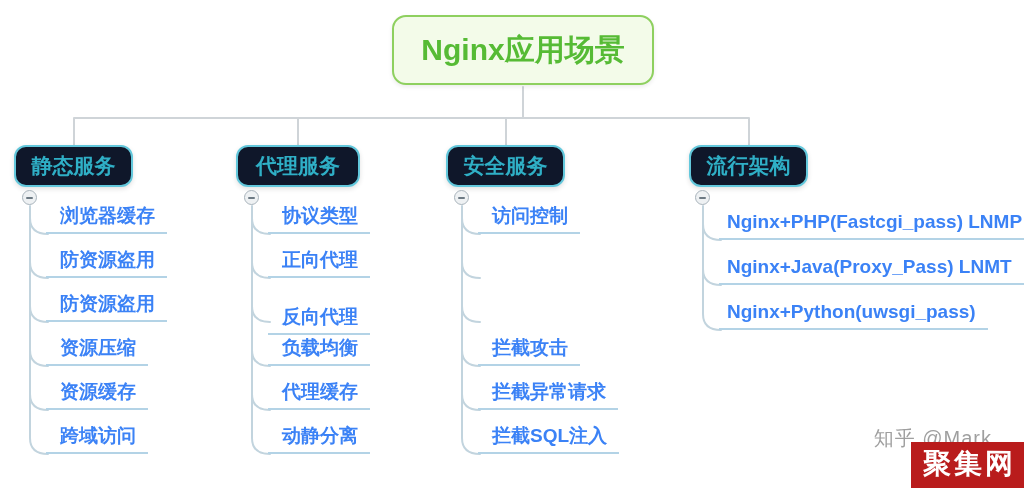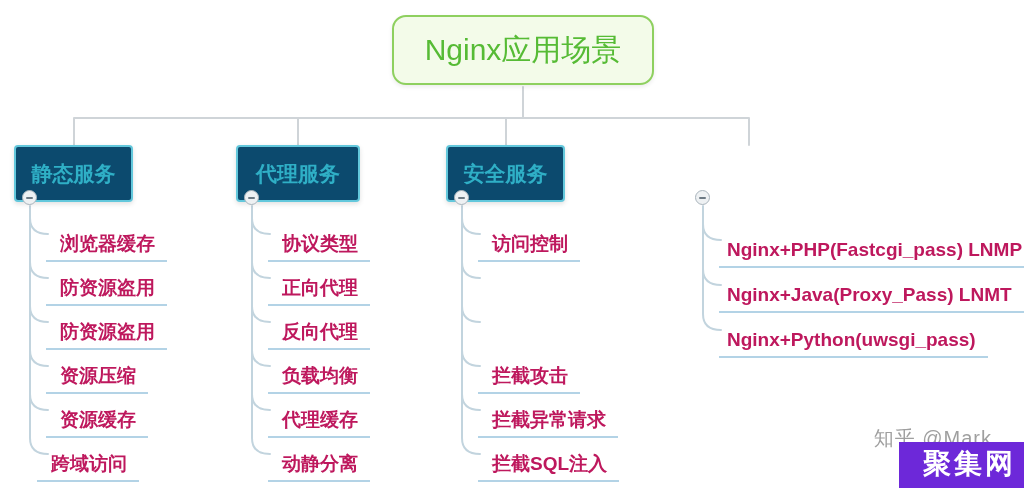--- a/index.html
+++ b/index.html
@@ -18,30 +18,30 @@
     pointer-events: none;
   }
   .root-node {
     position: absolute;
     left: 392px; top: 15px;
     width: 262px; height: 70px;
     background: #f3fbe9;
     border: 2px solid #8ed05f;
     border-radius: 14px;
     display: flex; align-items: center; justify-content: center;
-    font-size: 30px; font-weight: normal; color: #56bb35;
+    font-size: 30px; font-weight: bold; color: #56bb35;
     box-shadow: 0 2px 4px rgba(0,0,0,0.08);
     cursor: pointer;
   }
   .branch-node {
     position: absolute;
-    top: 145px; height: 57px;
-    background: #0c4a6e;
+    top: 145px; height: 42px;
+    background: #0f172a;
     border: 2px solid #63c8dc;
-    border-radius: 4px;
+    border-radius: 12px;
     display: flex; align-items: center; justify-content: center;
     font-size: 21px; font-weight: bold; color: #2fafc6;
     box-shadow: 0 2px 5px rgba(0,0,0,0.12);
     cursor: pointer;
   }
   .collapse-btn {
     position: absolute;
     top: 190px;
     width: 15px; height: 15px;
     border-radius: 50%;
@@ -53,44 +53,43 @@
   .minus-bar {
     display: block;
     width: 7px; height: 2px;
     background: #6d7a84;
     border-radius: 1px;
   }
   .child-item {
     position: absolute;
     font-size: 19px;
     font-weight: 600;
-    color: #be185d;
+    color: #3b82f6;
     line-height: 24px;
     padding: 0 12px 4px 14px;
     border-bottom: 2px solid #b3d3e6;
     white-space: nowrap;
     cursor: pointer;
-    margin-top: 28px;
   }
   .child-item.arch { padding-left: 8px; }
   .wm-author {
     position: absolute;
     right: 32px; bottom: 36px;
     font-size: 20px;
     color: rgba(80,80,80,0.55);
     letter-spacing: 1px;
   }
   .wm-stamp {
     position: absolute;
     right: 0; bottom: 0;
-    background: #6d28d9;
+    background: #b91c1c;
     color: #ffffff;
     font-size: 28px;
     font-weight: bold;
-    padding: 3px 8px 5px 24px;
+    padding: 3px 8px 5px 12px;
     letter-spacing: 3px;
   }
 </style>
 </head>
 <body>
 
 <div class="canvas">
 
   <svg class="connectors" viewBox="0 0 1024 488">
 
@@ -109,42 +108,43 @@
 
   <div class="branch-node" style="left:14px; width:119px;">静态服务</div>
   <div class="collapse-btn" style="left:22px;">
       <span class="minus-bar"></span>
     </div>
   <div class="child-item" style="left:46px; top:204px;">浏览器缓存</div>
   <div class="child-item" style="left:46px; top:248px;">防资源盗用</div>
   <div class="child-item" style="left:46px; top:292px;">防资源盗用</div>
   <div class="child-item" style="left:46px; top:336px;">资源压缩</div>
   <div class="child-item" style="left:46px; top:380px;">资源缓存</div>
-  <div class="child-item" style="left:37px; top:424px;">跨域访问</div>
+  <div class="child-item" style="left:46px; top:424px;">跨域访问</div>
 
   <div class="branch-node" style="left:236px; width:124px;">代理服务</div>
   <div class="collapse-btn" style="left:244px;">
       <span class="minus-bar"></span>
     </div>
   <div class="child-item" style="left:268px; top:204px;">协议类型</div>
   <div class="child-item" style="left:268px; top:248px;">正向代理</div>
-  <div class="child-item" style="left:268px; top:292px;">反向代理</div>
+  <div class="child-item" style="left:268px; top:305px;">反向代理</div>
   <div class="child-item" style="left:268px; top:336px;">负载均衡</div>
   <div class="child-item" style="left:268px; top:380px;">代理缓存</div>
   <div class="child-item" style="left:268px; top:424px;">动静分离</div>
 
   <div class="branch-node" style="left:446px; width:119px;">安全服务</div>
   <div class="collapse-btn" style="left:454px;">
       <span class="minus-bar"></span>
     </div>
   <div class="child-item" style="left:478px; top:204px;">访问控制</div>
   <div class="child-item" style="left:478px; top:336px;">拦截攻击</div>
   <div class="child-item" style="left:478px; top:424px;">拦截SQL注入</div>
   <div class="child-item" style="left:478px; top:380px;">拦截异常请求</div>
 
+  <div class="branch-node" style="left:689px; width:119px;">流行架构</div>
   <div class="collapse-btn" style="left:695px;">
       <span class="minus-bar"></span>
     </div>
   <div class="child-item arch" style="left:719px; top:210px;">Nginx+PHP(Fastcgi_pass) LNMP</div>
   <div class="child-item arch" style="left:719px; top:255px;">Nginx+Java(Proxy_Pass) LNMT</div>
   <div class="child-item arch" style="left:719px; top:300px;">Nginx+Python(uwsgi_pass)</div>
 
   <div class="wm-author">知乎 @Mark</div>
   <div class="wm-stamp">聚集网</div>
 

